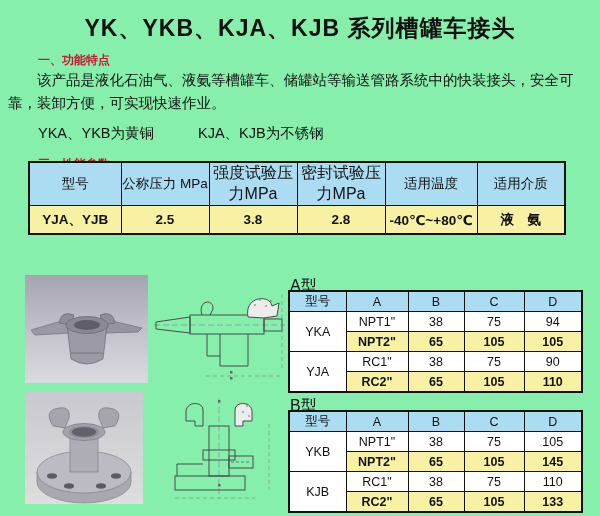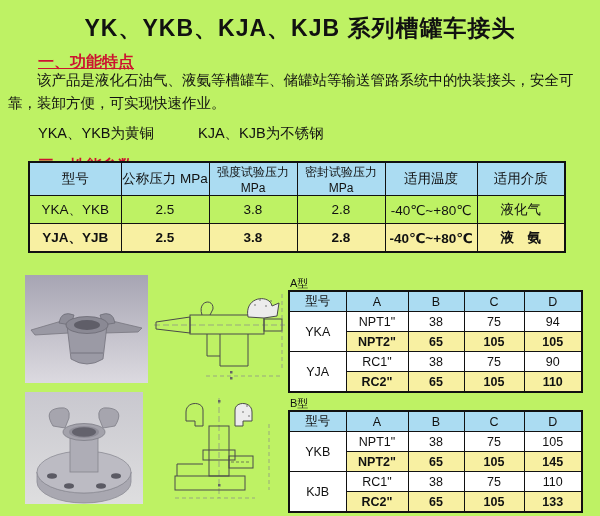--- a/index.html
+++ b/index.html
@@ -1,25 +1,25 @@
 <!DOCTYPE html>
 <html><head>
 <meta charset="utf-8">
 <style>
   html,body{margin:0;padding:0;background:#fff;}
   .page{
-    position:relative;width:600px;height:516px;background:#bef264;overflow:hidden;
+    position:relative;width:600px;height:516px;background:#86efac;overflow:hidden;
     font-family:"Liberation Sans","DejaVu Sans",sans-serif;color:#1c1c1c;
   }
   .title{
     position:absolute;top:13px;left:0;width:100%;text-align:center;
     font-size:23px;font-weight:bold;letter-spacing:1px;color:#111;
   }
   .h-red{
-    position:absolute;left:38px;color:#cc1430;font-weight:bold;font-size:16px;white-space:nowrap;text-decoration:underline;
+    position:absolute;left:38px;color:#cc1430;font-weight:bold;font-size:12px;white-space:nowrap;
   }
   #h-features{top:52px}
   #h-materials{top:108px}
   #h-performance{top:156px}
   #h-dimensions{top:255px}
   .body-text{
     position:absolute;left:8px;top:69px;width:586px;
     font-size:14.5px;line-height:23px;text-indent:2em;color:#111;
   }
   .materials-line{position:absolute;left:38px;top:124px;font-size:14.5px;color:#111;}
@@ -28,25 +28,25 @@
   table{border-collapse:collapse;table-layout:fixed;}
   .perf{
     position:absolute;left:28px;top:161px;width:536px;
     border:2px solid #111;
   }
   .perf th,.perf td{
     border:1px solid #111;text-align:center;vertical-align:middle;
     font-weight:normal;padding:0;color:#111;
   }
   .perf thead th{background:#abdcf2;height:32px;font-size:13.5px;}
-  .perf thead th.small{font-size:12px;}
+  .perf thead th.small{font-size:16px;}
   .perf td{height:27px;font-size:13.5px;}
   tr.yellow td{background:#f8f0a2;font-weight:bold;}
 
-  .dim-label{position:absolute;left:290px;font-size:11px;color:#111;}
+  .dim-label{position:absolute;left:290px;font-size:16px;color:#111;}
   #label-a{top:276px}
   #label-b{top:396px}
   .dim{
     position:absolute;left:288px;width:293px;border:2px solid #111;background:#fff;
   }
   #dim-a{top:290px}
   #dim-b{top:410px}
   .dim th,.dim td{
     border:1px solid #111;text-align:center;vertical-align:middle;
     font-weight:normal;padding:0;height:19px;font-size:12.5px;color:#111;
@@ -90,28 +90,20 @@
       <tr>
         <th>型号</th>
         <th>公称压力 MPa</th>
         <th class="small">强度试验压力MPa</th>
         <th class="small">密封试验压力MPa</th>
         <th>适用温度</th>
         <th>适用介质</th>
       </tr>
     </thead>
     <tbody>
-      <tr>
-        <td>YKA、YKB</td>
-        <td>2.5</td>
-        <td>3.8</td>
-        <td>2.8</td>
-        <td>-40℃~+80℃</td>
-        <td>液化气</td>
-      </tr>
       <tr class="yellow">
         <td>YJA、YJB</td>
         <td>2.5</td>
         <td>3.8</td>
         <td>2.8</td>
         <td>-40℃~+80℃</td>
         <td>液　氨</td>
       </tr>
     </tbody>
   </table>

